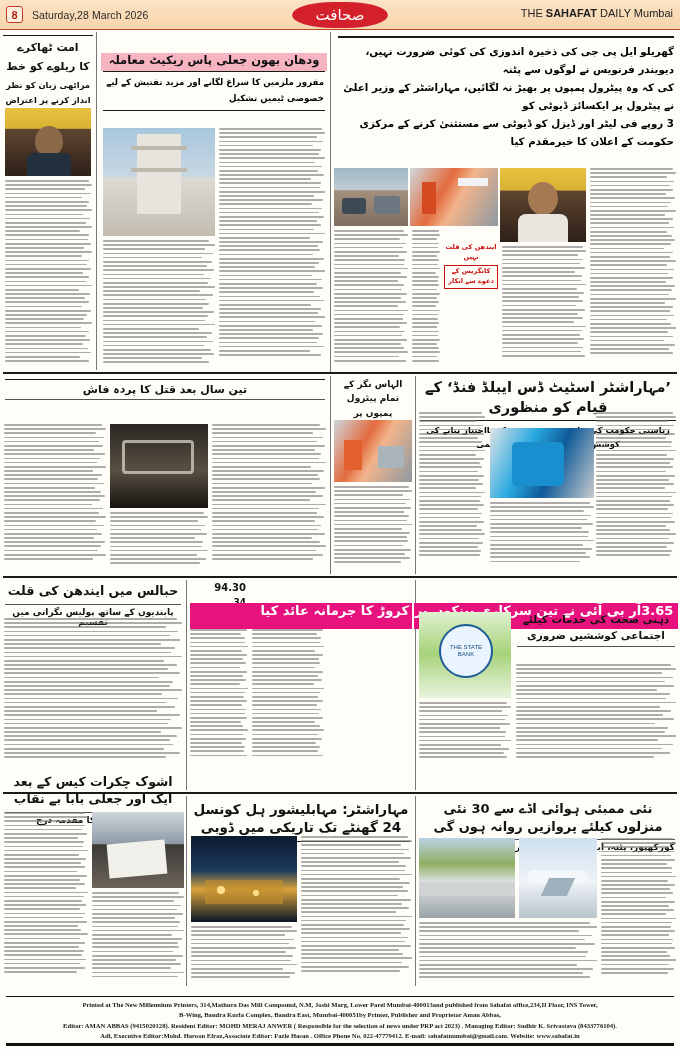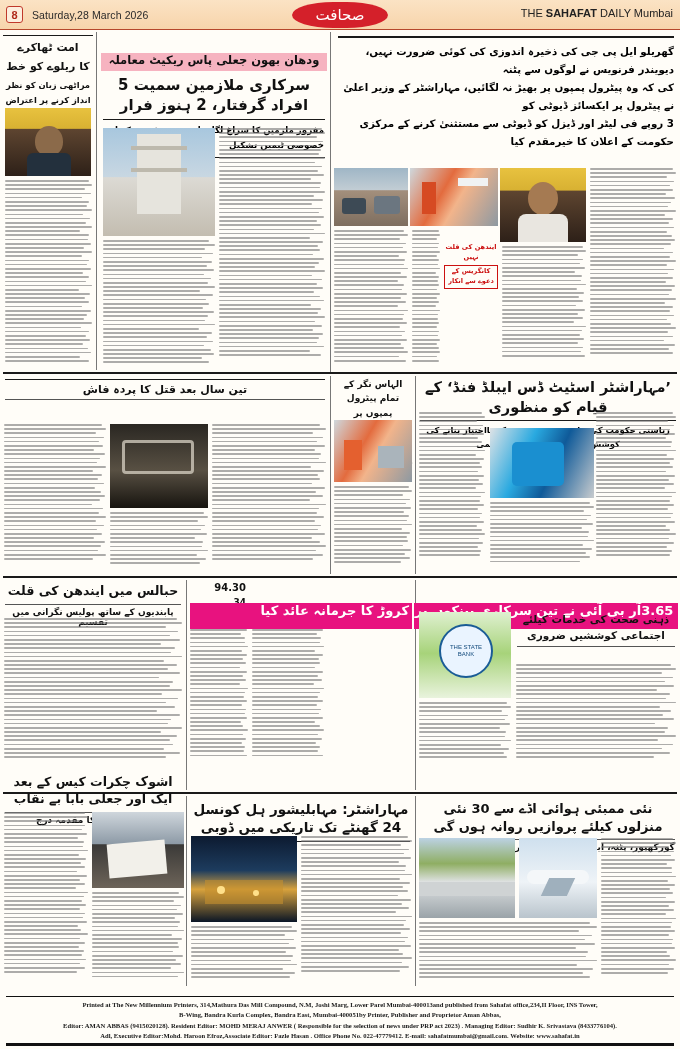--- a/index.html
+++ b/index.html
@@ -146,21 +146,20 @@
       <div>گھریلو ایل پی جی کی ذخیرہ اندوزی کی کوئی ضرورت نہیں، دیویندر فرنویس نے لوگوں سے پٹنہ</div>
       <div>کی کہ وہ پیٹرول پمپوں پر بھیڑ نہ لگائیں، مہاراشٹر کے وزیر اعلیٰ نے پیٹرول پر ایکسائز ڈیوٹی کو</div>
       <div>3 روپے فی لیٹر اور ڈیزل کو ڈیوٹی سے مستثنیٰ کرنے کے مرکزی حکومت کے اعلان کا خیرمقدم کیا</div>
     </div>
   </div>
 
   <div style="position:absolute; left:101px; top:33px; width:226px;">
     <div class="ribbon ribbon-pink" style="height:18px;">
       <span class="kicker" style="font-size:11.5px;">ودھان بھون جعلی پاس ریکیٹ معاملہ</span>
     </div>
-    <div class="hl" style="font-size:15px; padding:4px 2px 3px;">سرکاری ملازمین سمیت 5 افراد گرفتار، 2 ہنوز فرار</div>
     <div class="rule" style="margin:0 2px 3px;"></div>
     <div class="urdu" style="font-size:8.6px; line-height:1.85; padding:0 3px; font-weight:600;">
       <div>مفرور ملزمین کا سراغ لگانے اور مزید تفتیش کے لیے خصوصی ٹیمیں تشکیل</div>
     </div>
     <div class="rule" style="margin:3px 2px 0;"></div>
   </div>
 
   <div style="position:absolute; left:3px; top:35px; width:90px;">
     <div class="rule" style="margin-bottom:3px;"></div>
     <div class="hl" style="font-size:11px; line-height:1.7;">

